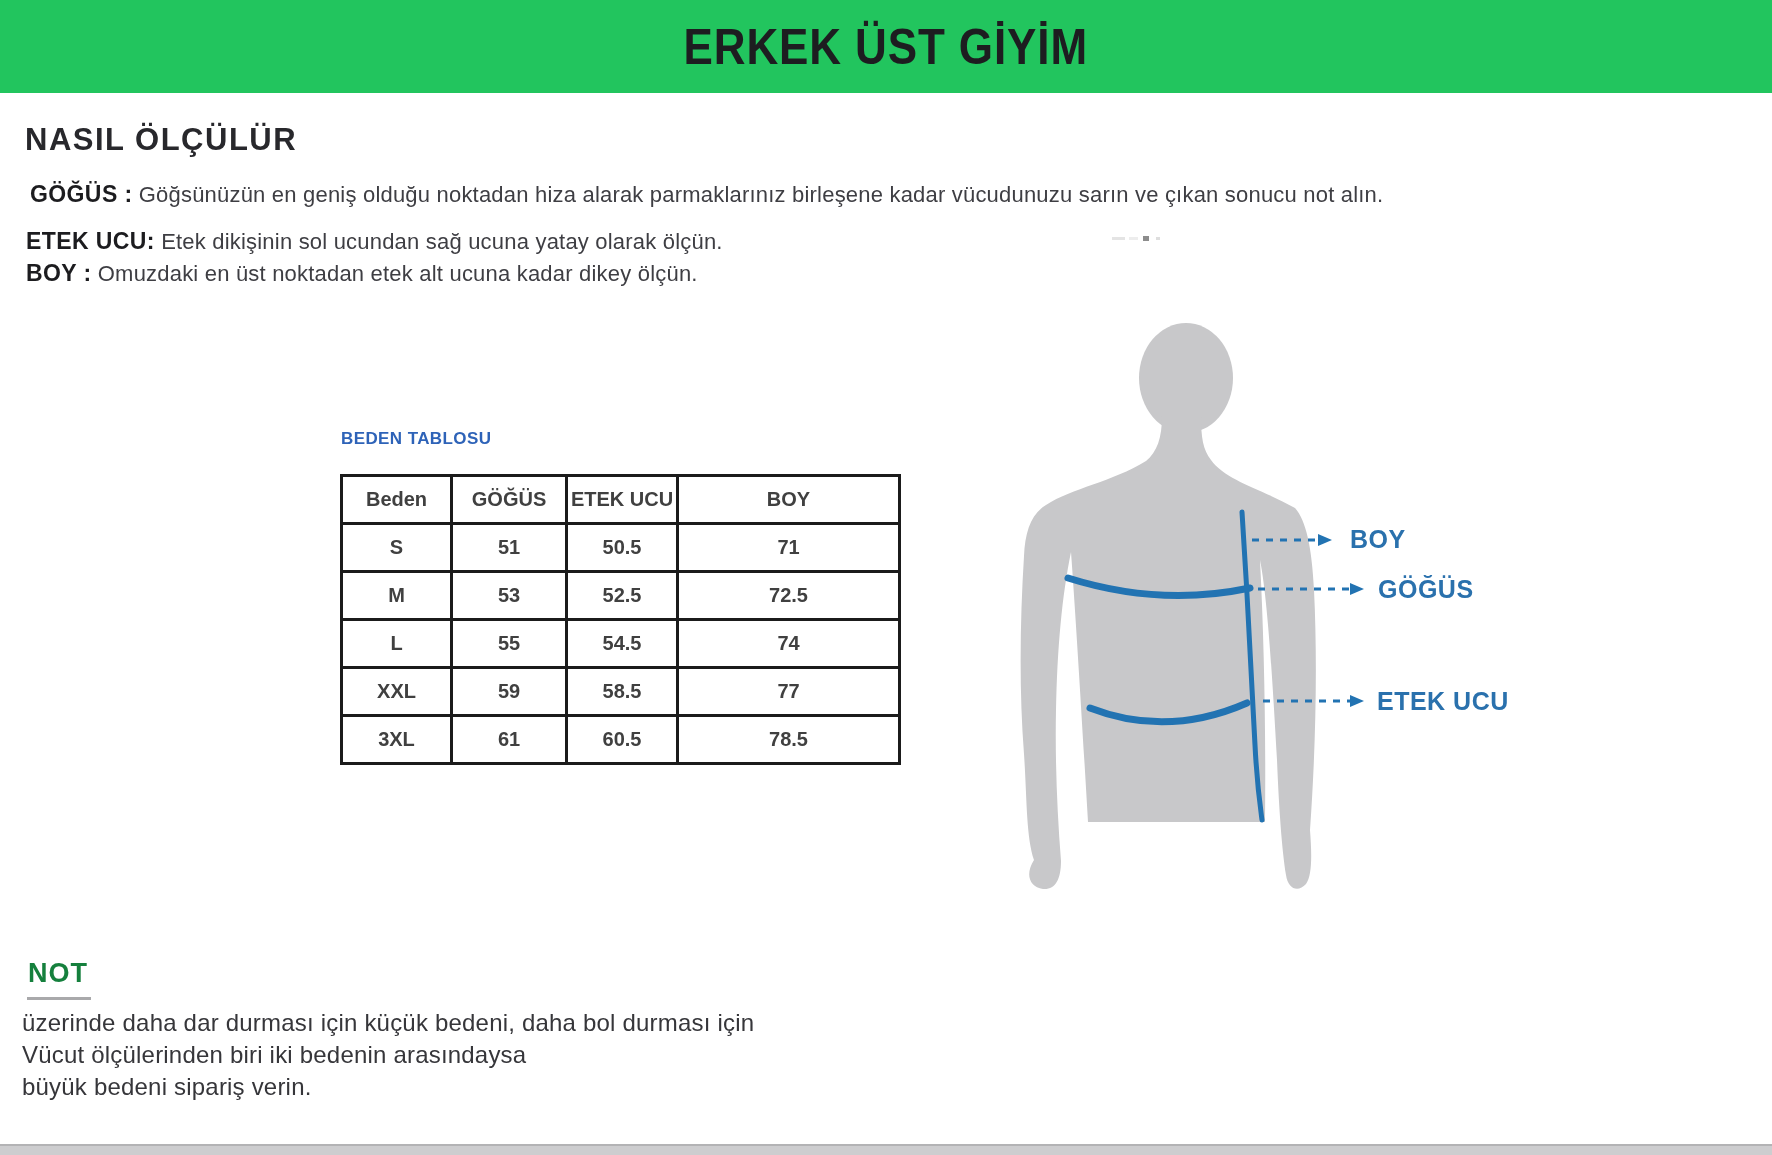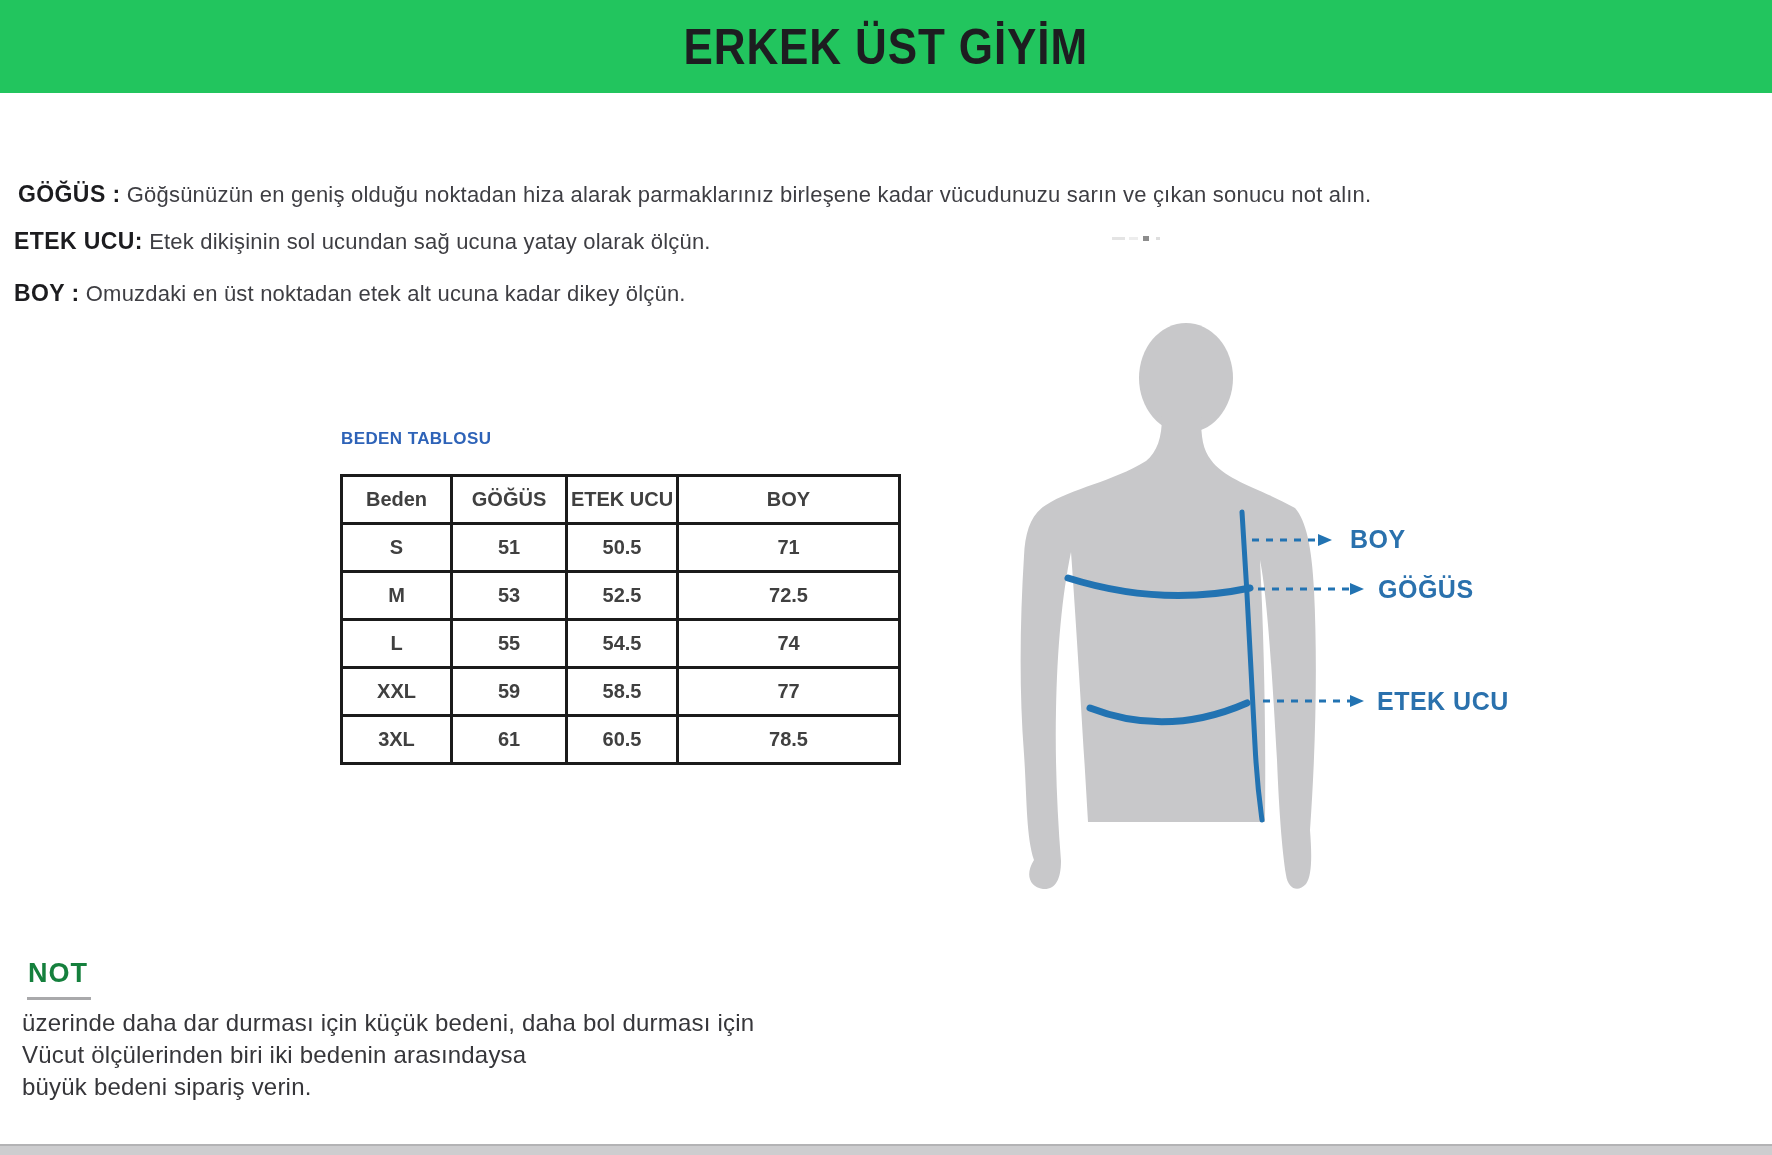--- a/index.html
+++ b/index.html
@@ -14,25 +14,25 @@
   }
   .page-title{
     font-size:50px;font-weight:700;color:#1d1d20;letter-spacing:1px;
     transform:scaleX(0.88);transform-origin:center;white-space:nowrap;
   }
   
   .section-heading{
     position:absolute;left:25px;top:122px;font-size:31px;font-weight:700;
     color:#28282c;letter-spacing:1.5px;white-space:nowrap;
   }
-  .measure-line{position:absolute;font-size:22px;color:#3e3e43;white-space:nowrap;letter-spacing:0.2px;}
+  .measure-line{position:absolute;font-size:22px;color:#3e3e43;white-space:nowrap;letter-spacing:0.2px;margin-left:12px;}
   .measure-line b{color:#1c1c1f;font-weight:700;font-size:23px;letter-spacing:0.4px;}
   .ml-1{left:18px;top:181px;}
   .ml-2{left:14px;top:228px;}
-  .ml-3{left:14px;top:280px;}
+  .ml-3{left:14px;top:260px;}
   
   .artifact span{position:absolute;display:block;}
   .af-1{left:1112px;top:237px;width:13px;height:3px;background:#e4e4e4;}
   .af-2{left:1129px;top:237px;width:9px;height:3px;background:#ededed;}
   .af-3{left:1143px;top:236px;width:6px;height:5px;background:#8d8d8d;}
   .af-4{left:1156px;top:237px;width:4px;height:3px;background:#dedede;}
   
   .table-caption{
     position:absolute;left:341px;top:429px;font-size:17px;font-weight:700;
     color:#2e63b8;letter-spacing:0.4px;
@@ -74,20 +74,21 @@
 </style>
 </head>
 <body>
 
 <div class="page">
 
   <div class="header-bar">
     <div class="page-title">ERKEK ÜST GİYİM</div>
   </div>
 
+  <div class="section-heading">NASIL ÖLÇÜLÜR</div>
 
   <div class="measure-line ml-1">
     <b>GÖĞÜS :</b>
     <span>Göğsünüzün en geniş olduğu noktadan hiza alarak parmaklarınız birleşene kadar vücudunuzu sarın ve çıkan sonucu not alın.</span>
   </div>
   <div class="measure-line ml-2">
     <b>ETEK UCU:</b>
     <span>Etek dikişinin sol ucundan sağ ucuna yatay olarak ölçün.</span>
   </div>
   <div class="measure-line ml-3">

